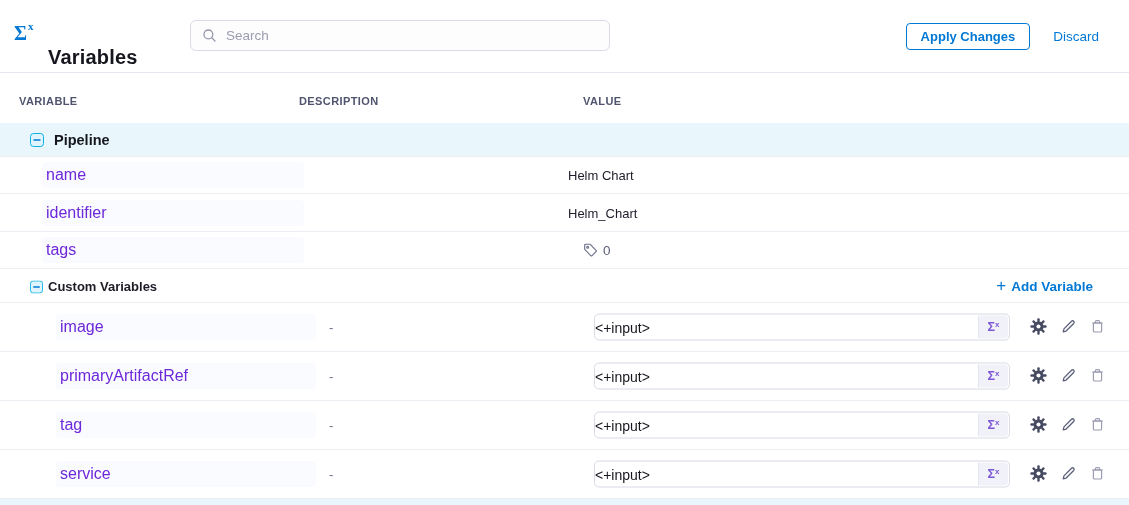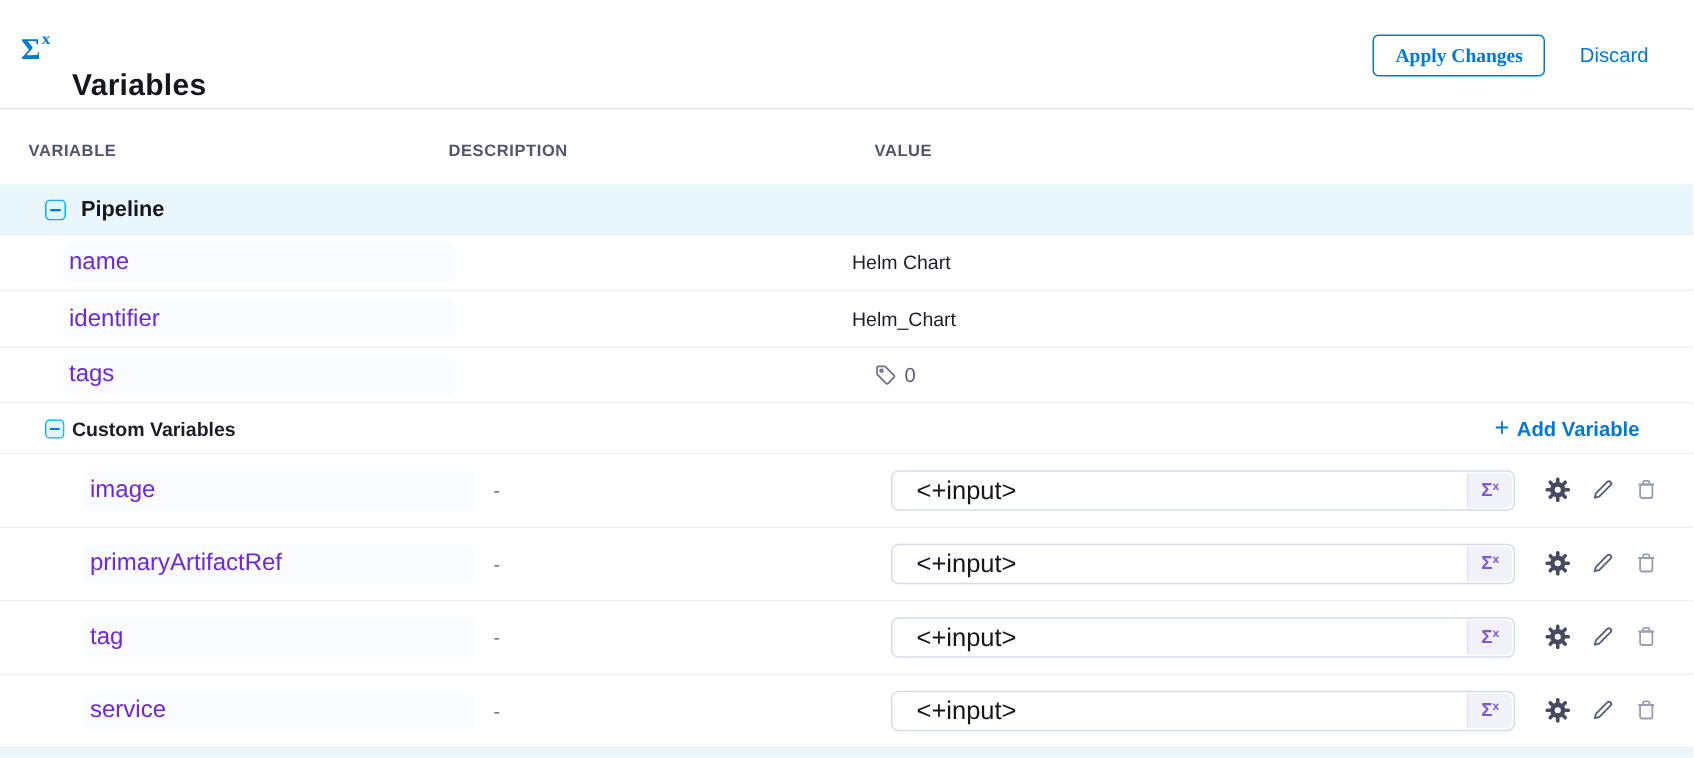--- a/index.html
+++ b/index.html
@@ -16,21 +16,21 @@
   .logo sup { font-size:11px; font-weight:700; position:relative; top:-2px; left:1px; }
   .page-title { position:absolute; left:48px; top:22px; font-size:20px; font-weight:700; color:#16161f; letter-spacing:.2px;margin-top:24px; }
   .search-box { position:absolute; left:190px; top:20px; width:420px; height:31px;
     border:1px solid #d9dbe7; border-radius:6px; background:#fdfdfe;
     display:flex; align-items:center; padding:0 11px; gap:9px; }
   .search-box input { border:none; outline:none; background:transparent; font-size:13.5px; flex:1;
     font-family:"Liberation Sans", sans-serif; color:#1c1c28; }
   .search-box input::placeholder { color:#9a9cb0; }
   .header-actions { position:absolute; right:30px; top:23px; height:27px; display:flex; align-items:center; gap:23px; }
   .btn-apply { border:1px solid #0278d5; color:#0278d5; background:#fff; border-radius:4px;
-    font-size:13px; font-weight:700; padding:5px 14px; font-family:Liberation Serif, serif; cursor:pointer; }
+    font-size:13px; font-weight:700; padding:5px 14px; font-family:Liberation Sans, sans-serif; cursor:pointer; }
   .link-discard { color:#0278d5; font-size:13.5px; cursor:pointer; }
 
   
   .thead { position:relative; height:50px; }
   .col-h { position:absolute; top:22px; font-size:11px; font-weight:700; color:#50546e; letter-spacing:.4px; }
   .col-variable { left:19px; } .col-description { left:299px; } .col-value { left:583px; }
 
   
   .row { position:relative; border-bottom:1px solid #edeef4; background:#fff;padding-left:40px; }
   .section-row { height:34px; background:#e9f7fd; }
@@ -45,22 +45,22 @@
   .chip-p { left:42px; width:262px; }
   .chip-c { left:56px; width:260px; }
   .val-text { left:568px; font-size:13px; color:#1d1d2c; }
   .tag-val { left:583px; display:flex; align-items:center; gap:5px; color:#5b5e78; font-size:13.5px; }
 
   .c-row { height:49px; }
   .c-row:last-of-type { height:46px; border-bottom:1px solid #e4e6ee; }
   .dash { left:329px; font-size:13px; color:#6b6e88; }
   .input-box { position:absolute; left:594px; top:50%; transform:translateY(-50%);
     width:416px; height:27px; border:1px solid #d8dae6; border-radius:5px; background:#fff; cursor:text; }
-  .input-text { position:absolute; left:16px; top:50%; transform:translateY(-50%);
-    font-size:17px; color:#16161f; white-space:nowrap; }
+  .input-text { position:absolute; left:0; top:50%; transform:translateY(-50%);
+    font-size:14px; color:#16161f; white-space:nowrap; }
   .input-suffix { position:absolute; right:1px; top:1px; bottom:1px; width:30px; background:#f1f1f9;
     border-left:1px solid #e4e4f0; border-radius:0 4px 4px 0;
     display:flex; align-items:center; justify-content:center;
     color:#7d57d8; font-size:12.5px; font-weight:700; line-height:1; cursor:pointer; }
   .input-suffix sup { font-size:8px; position:relative; top:-3px; }
   .icon-btn { position:absolute; top:50%; transform:translateY(-50%); width:18px; height:18px; cursor:pointer; }
   .gear-pos { left:1030px; } .pencil-pos { left:1060px; } .trash-pos { left:1089px; }
 
   .add-action { position:absolute; right:36px; top:50%; transform:translateY(-50%);
     display:flex; align-items:center; gap:5px; color:#0278d5; font-size:13.5px; font-weight:700; cursor:pointer; }
@@ -68,20 +68,27 @@
 
   .bottom-strip { height:8px; background:#e9f7fd; }
 </style>
 </head>
 <body>
 
 <div class="header">
   <div class="logo"><span>Σ</span><sup>x</sup></div>
   <div class="page-title">Variables</div>
 
+  <div class="search-box">
+    <svg width="15" height="15" viewBox="0 0 15 15" fill="none" stroke="#9598ab" stroke-width="1.3">
+      <circle cx="6.4" cy="6.4" r="4.4"></circle>
+      <path d="M9.8 9.8 L13 13" stroke-linecap="round"></path>
+    </svg>
+    <input type="text" placeholder="Search" style="">
+  </div>
 
   <div class="header-actions">
     <button class="btn-apply">Apply Changes</button>
     <span class="link-discard">Discard</span>
   </div>
 </div>
 
 <div class="thead">
   <span class="col-h col-variable">VARIABLE</span>
   <span class="col-h col-description">DESCRIPTION</span>

